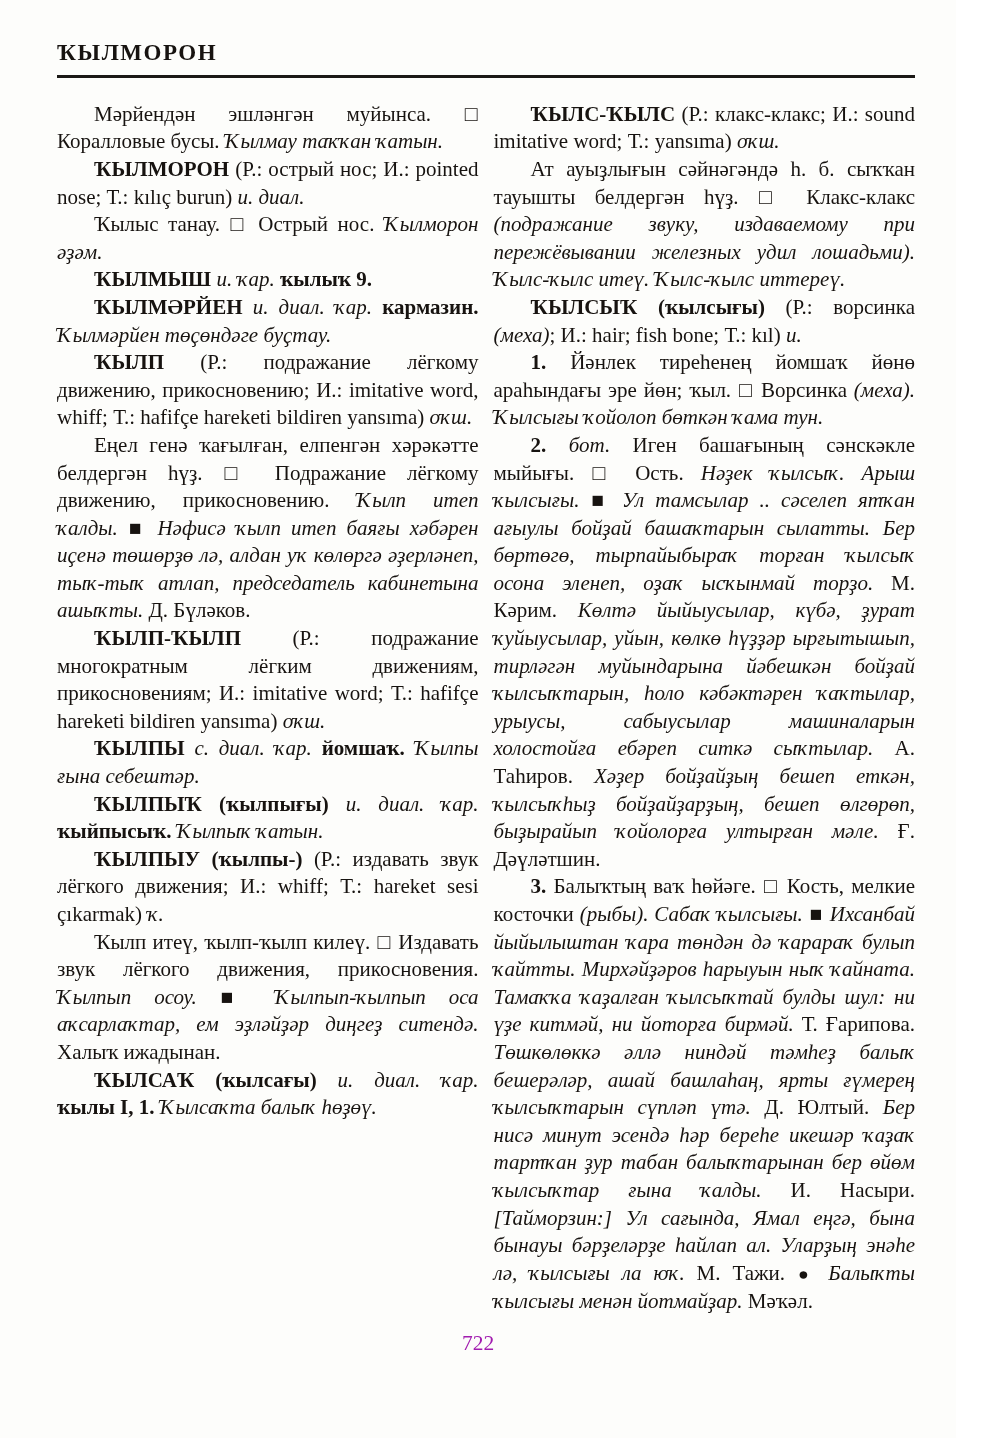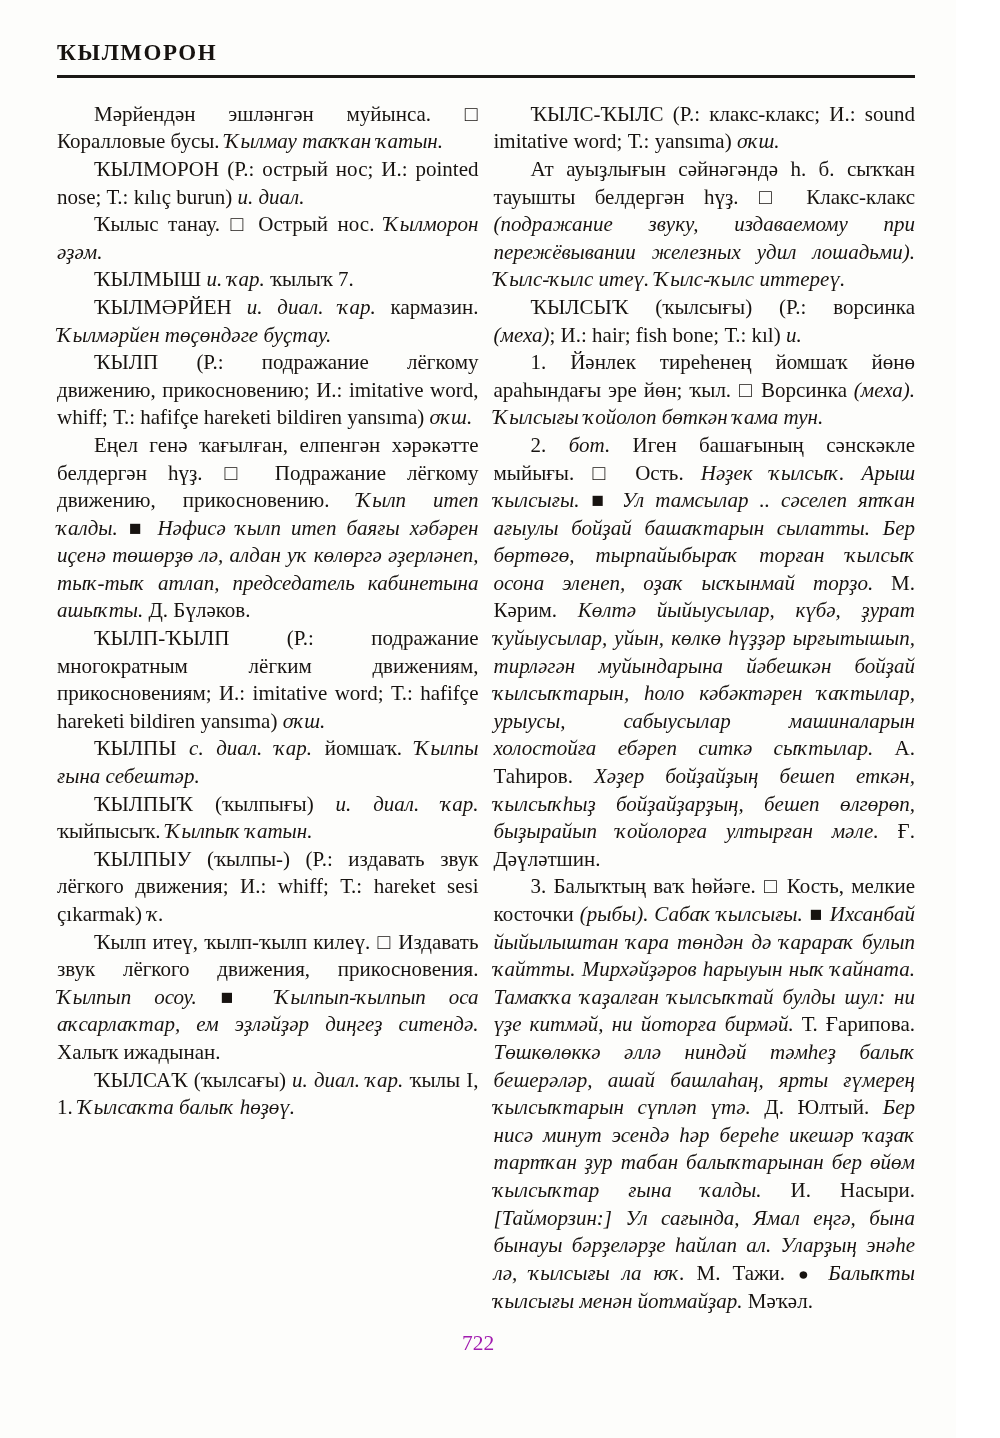--- a/index.html
+++ b/index.html
@@ -31,21 +31,21 @@
     column-gap: 15px;
     margin-top: 23px;
   }
   .para {
     margin: 0;
     font-size: 21px;
     line-height: 27.6px;
     text-align: justify;
     text-indent: 37px;
   }
-  .para b { font-weight: normal; }
+  .para b { font-weight: bold; }
   .para i { }
   .marker { padding: 0 1px; }
   .proverb { font-size: 0.85em; }
   .page-number {
     position: absolute;
     left: 0;
     right: 0;
     bottom: 82px;
     text-align: center;
     font-size: 21.5px;
@@ -59,21 +59,21 @@
   <header>
     <div class="running-head">ҠЫЛМОРОН</div>
     <div class="rule"></div>
   </header>
 
   <main class="columns">
     <div class="col" id="col-0">
         <p class="para"><span>Мәрйендән эшләнгән муйынса. </span><span class="marker">□</span><span> Коралловые бусы. </span><i>Ҡылмау таҡҡан ҡатын.</i></p>
         <p class="para"><b>ҠЫЛМОРОН</b><span> (Р.: острый нос; И.: pointed nose; Т.: kılıç burun) </span><i>и. диал.</i></p>
         <p class="para"><span>Ҡылыс танау. </span><span class="marker">□</span><span> Острый нос. </span><i>Ҡылморон әҙәм.</i></p>
-        <p class="para"><b>ҠЫЛМЫШ</b><i> и. ҡар. </i><b>ҡылыҡ 7.</b></p>
+        <p class="para"><b>ҠЫЛМЫШ</b><i> и. ҡар. </i><b>ҡылыҡ 9.</b></p>
         <p class="para"><b>ҠЫЛМӘРЙЕН</b><i> и. диал. ҡар. </i><b>кармазин. </b><i>Ҡылмәрйен төҫөндәге буҫтау.</i></p>
         <p class="para"><b>ҠЫЛП</b><span> (Р.: подражание лёгкому движению, прикосновению; И.: imitative word, whiff; Т.: hafifçe hareketi bildiren yansıma) </span><i>оҡш.</i></p>
         <p class="para"><span>Еңел генә ҡағылған, елпенгән хәрәкәтте белдергән һүҙ. </span><span class="marker">□</span><span> Подражание лёгкому движению, прикосновению. </span><i>Ҡылп итеп ҡалды. </i><span class="marker">■</span><i> Нәфисә ҡылп итеп баяғы хәбәрен иҫенә төшөрҙө лә, алдан уҡ көлөргә әҙерләнеп, тыҡ-тыҡ атлап, председатель кабинетына ашыҡты.</i><span> Д. Бүләков.</span></p>
         <p class="para"><b>ҠЫЛП-ҠЫЛП</b><span> (Р.: подражание многократным лёгким движениям, прикосновениям; И.: imitative word; Т.: hafifçe hareketi bildiren yansıma) </span><i>оҡш.</i></p>
         <p class="para"><b>ҠЫЛПЫ</b><i> с. диал. ҡар. </i><b>йомшаҡ. </b><i>Ҡылпы ғына себештәр.</i></p>
         <p class="para"><b>ҠЫЛПЫҠ (ҡылпығы)</b><i> и. диал. ҡар. </i><b>ҡыйпысыҡ. </b><i>Ҡылпыҡ ҡатын.</i></p>
         <p class="para"><b>ҠЫЛПЫУ (ҡылпы-)</b><span> (Р.: издавать звук лёгкого движения; И.: whiff; Т.: hareket sesi çıkarmak) </span><i>ҡ.</i></p>
         <p class="para"><span>Ҡылп итеү, ҡылп-ҡылп килеү. </span><span class="marker">□</span><span> Издавать звук лёгкого движения, прикосновения. </span><i>Ҡылпып осоу. </i><span class="marker">■</span><i> Ҡылпып-ҡылпып оса аҡсарлаҡтар, ем эҙләйҙәр диңгеҙ ситендә.</i><span> Халыҡ ижадынан.</span></p>
         <p class="para"><b>ҠЫЛСАҠ (ҡылсағы)</b><i> и. диал. ҡар. </i><b>ҡылы I, 1. </b><i>Ҡылсаҡта балыҡ һөҙөү.</i></p>
       </div>

